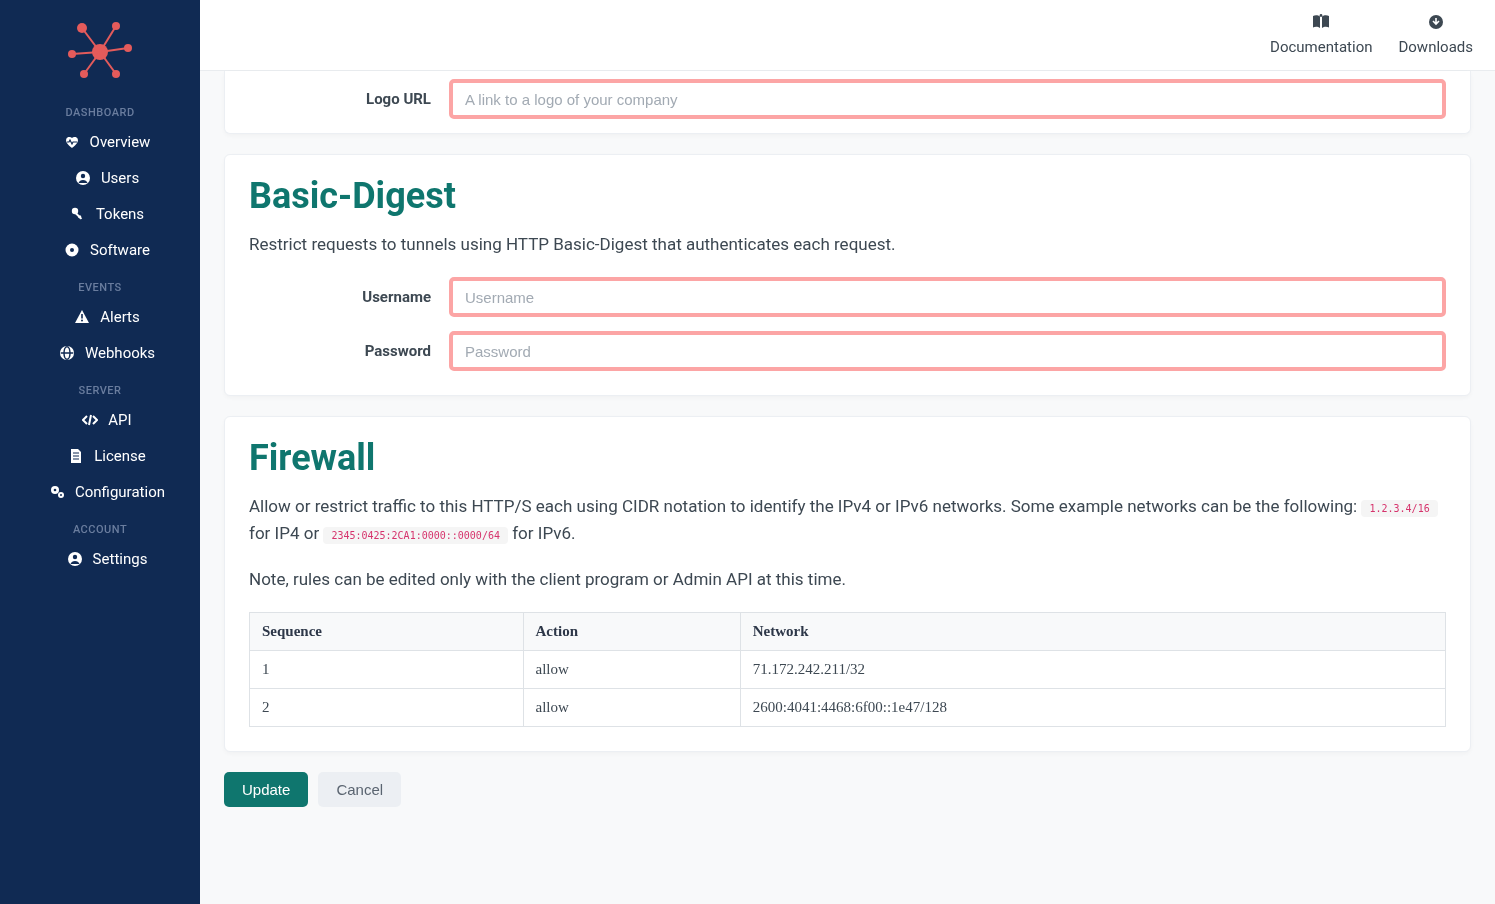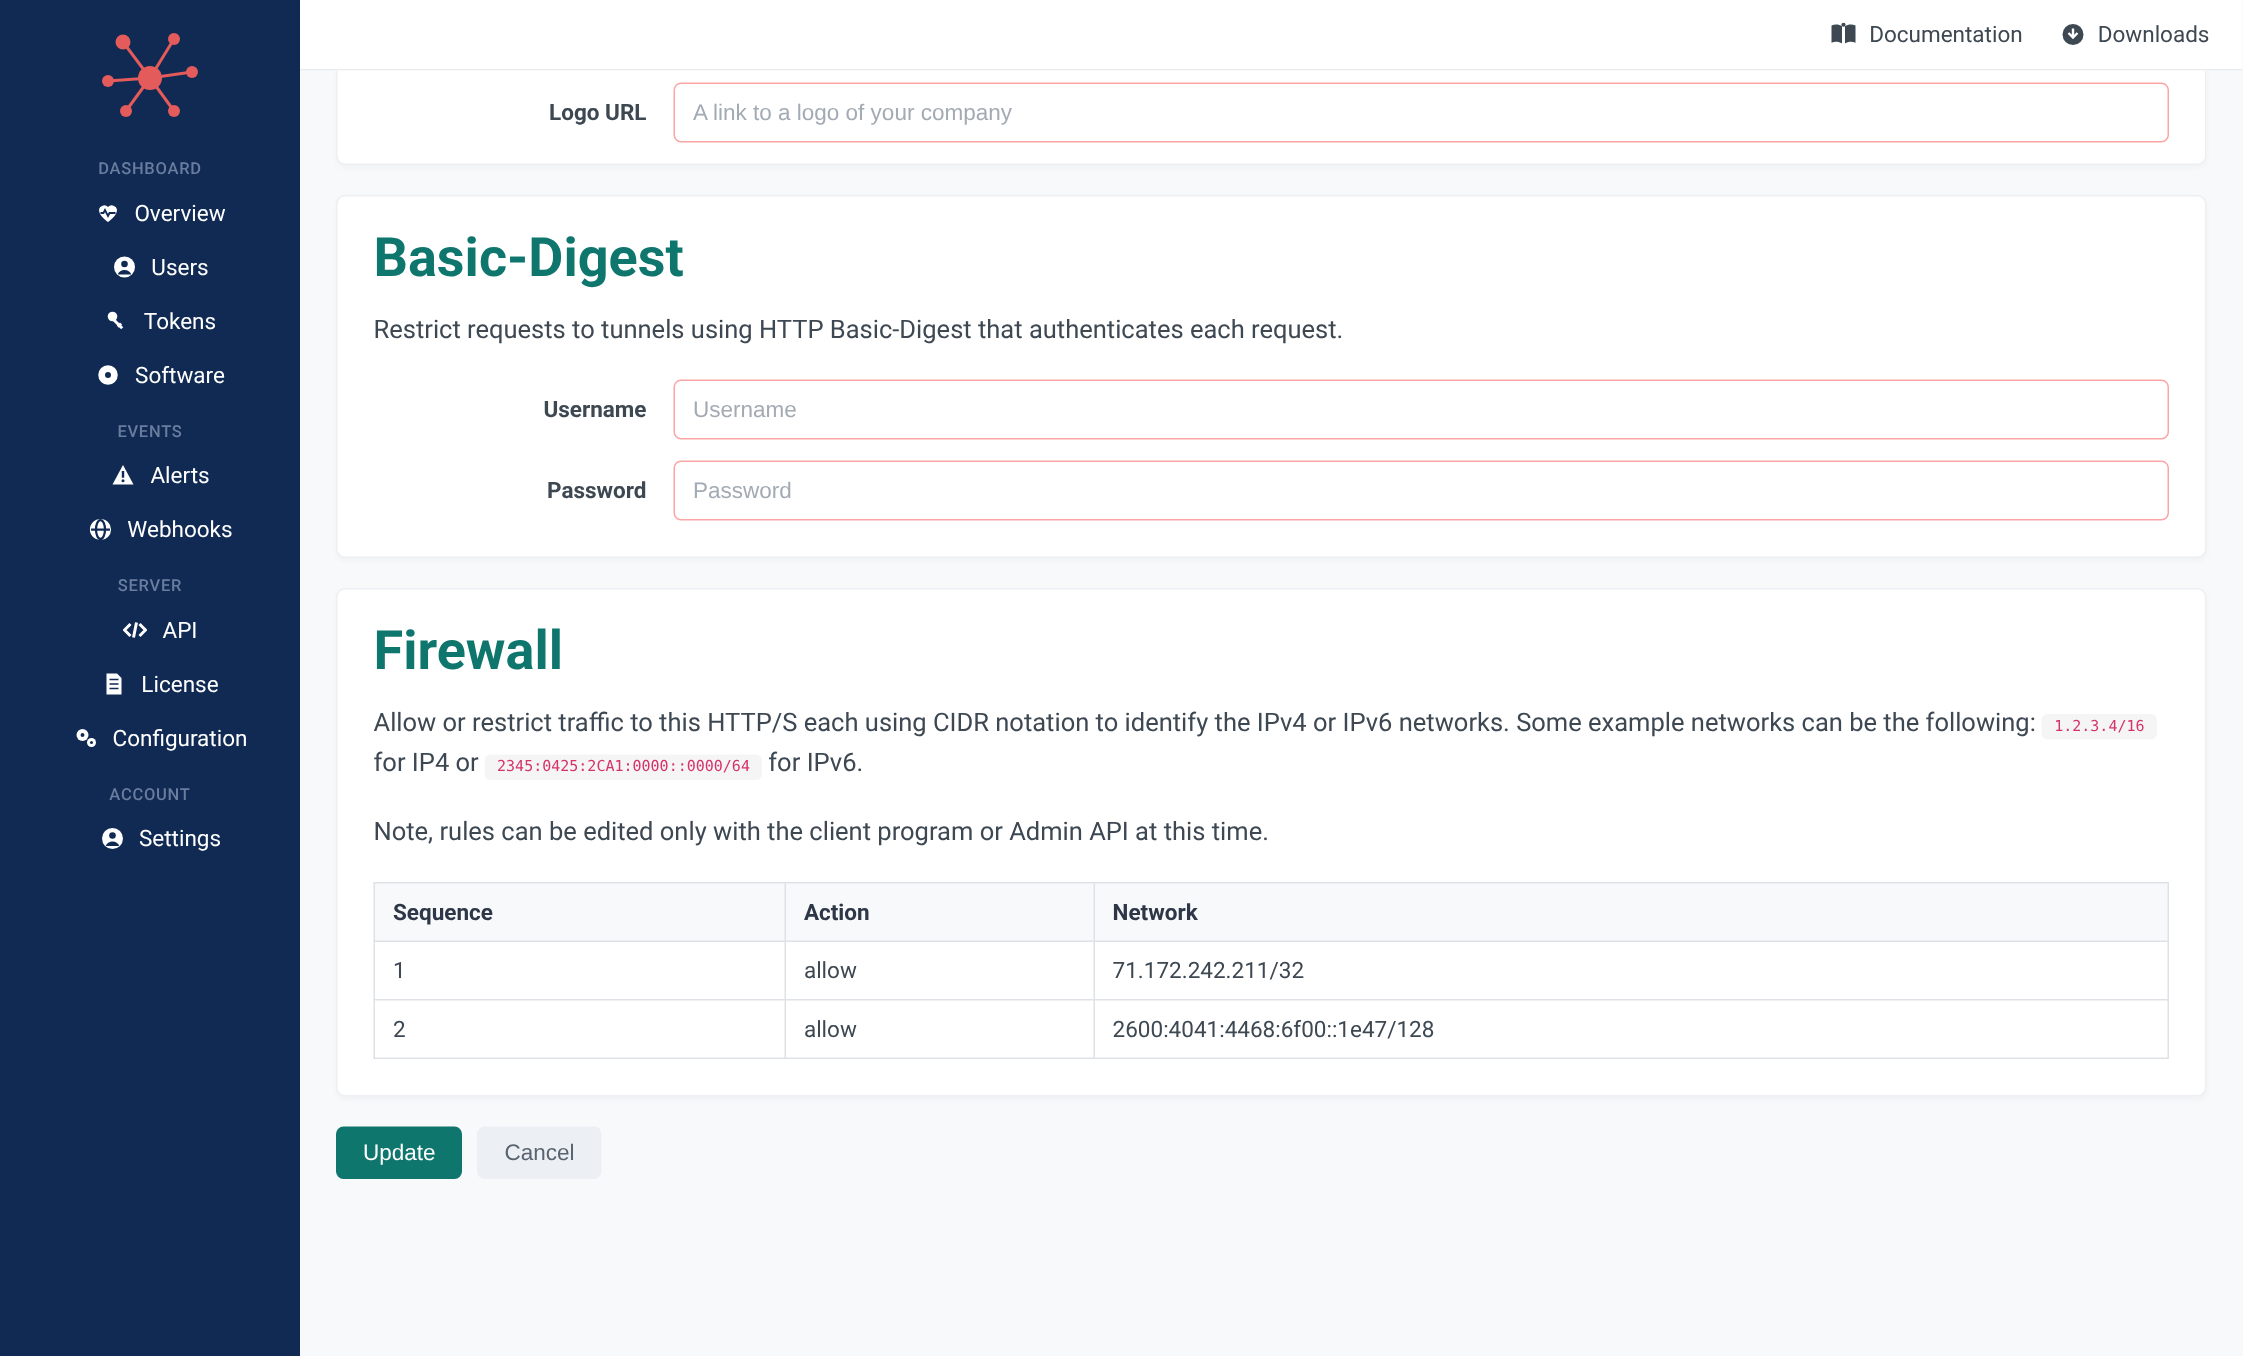--- a/index.html
+++ b/index.html
@@ -66,20 +66,21 @@
       gap: 26px;
       padding: 14px 22px;
     }
     .top-link {
       display: flex;
       align-items: center;
       gap: 8px;
       color: #3d4852;
       font-size: 15px;
       cursor: pointer;
+      flex-direction: column;
     }
     .top-link svg { display: block; }
     
     .content { padding: 0 24px 30px; }
     
     .card {
       background: #fff;
       border: 1px solid #eceff3;
       border-radius: 6px;
       box-shadow: 0 2px 4px rgba(0,0,0,0.03);
@@ -118,21 +119,21 @@
       width: 200px;
       text-align: right;
       padding-right: 18px;
       font-weight: 700;
       color: #3d4852;
       font-size: 15px;
     }
     .form-control {
       flex: 1;
       height: 40px;
-      border: 1px solid #fca5a5;
+      border: 4px solid #fca5a5;
       border-radius: 5px;
       padding: 0 12px;
       font-size: 15px;
       color: #495057;
       background: #fff;
     }
     .form-control::placeholder { color: #a2aab3; }
     
     code.inline {
       background: #f5f5f5;
@@ -147,20 +148,21 @@
       width: 100%;
       border-collapse: collapse;
       margin-top: 10px;
       font-size: 15px;
     }
     table.firewall th,
     table.firewall td {
       border: 1px solid #dee2e6;
       padding: 10px 12px;
       text-align: left;
+      font-family: Liberation Serif, serif;
     }
     table.firewall th {
       background: #f8f9fa;
       font-weight: 700;
       color: #2d3748;
     }
     
     .btn-row { margin-top: 20px; display: flex; gap: 10px; }
     .btn {
       border: none;

